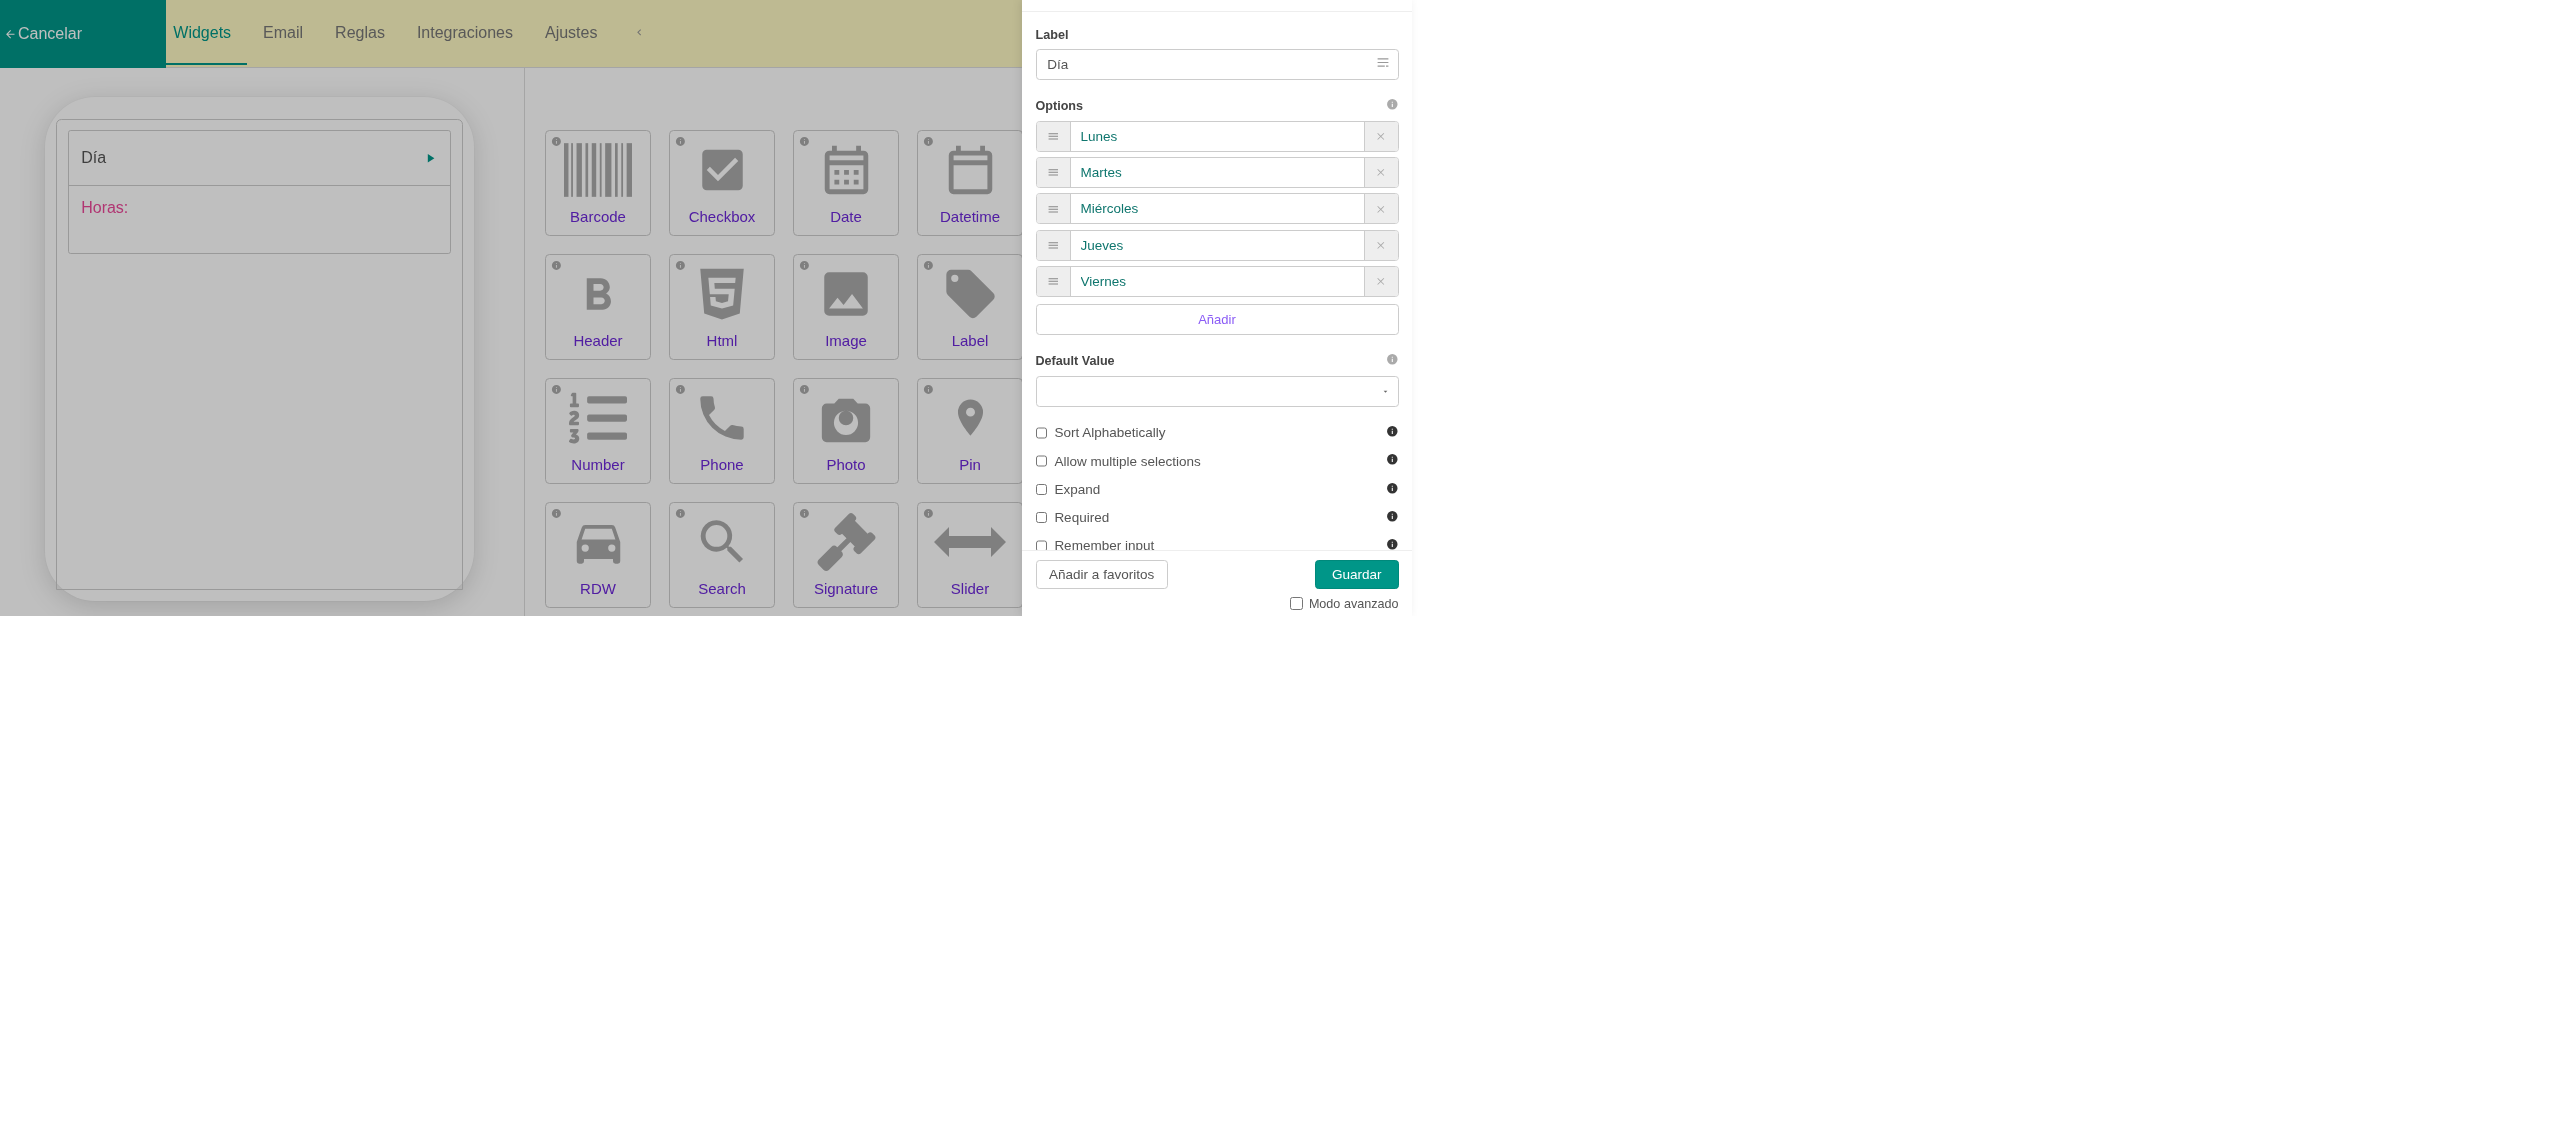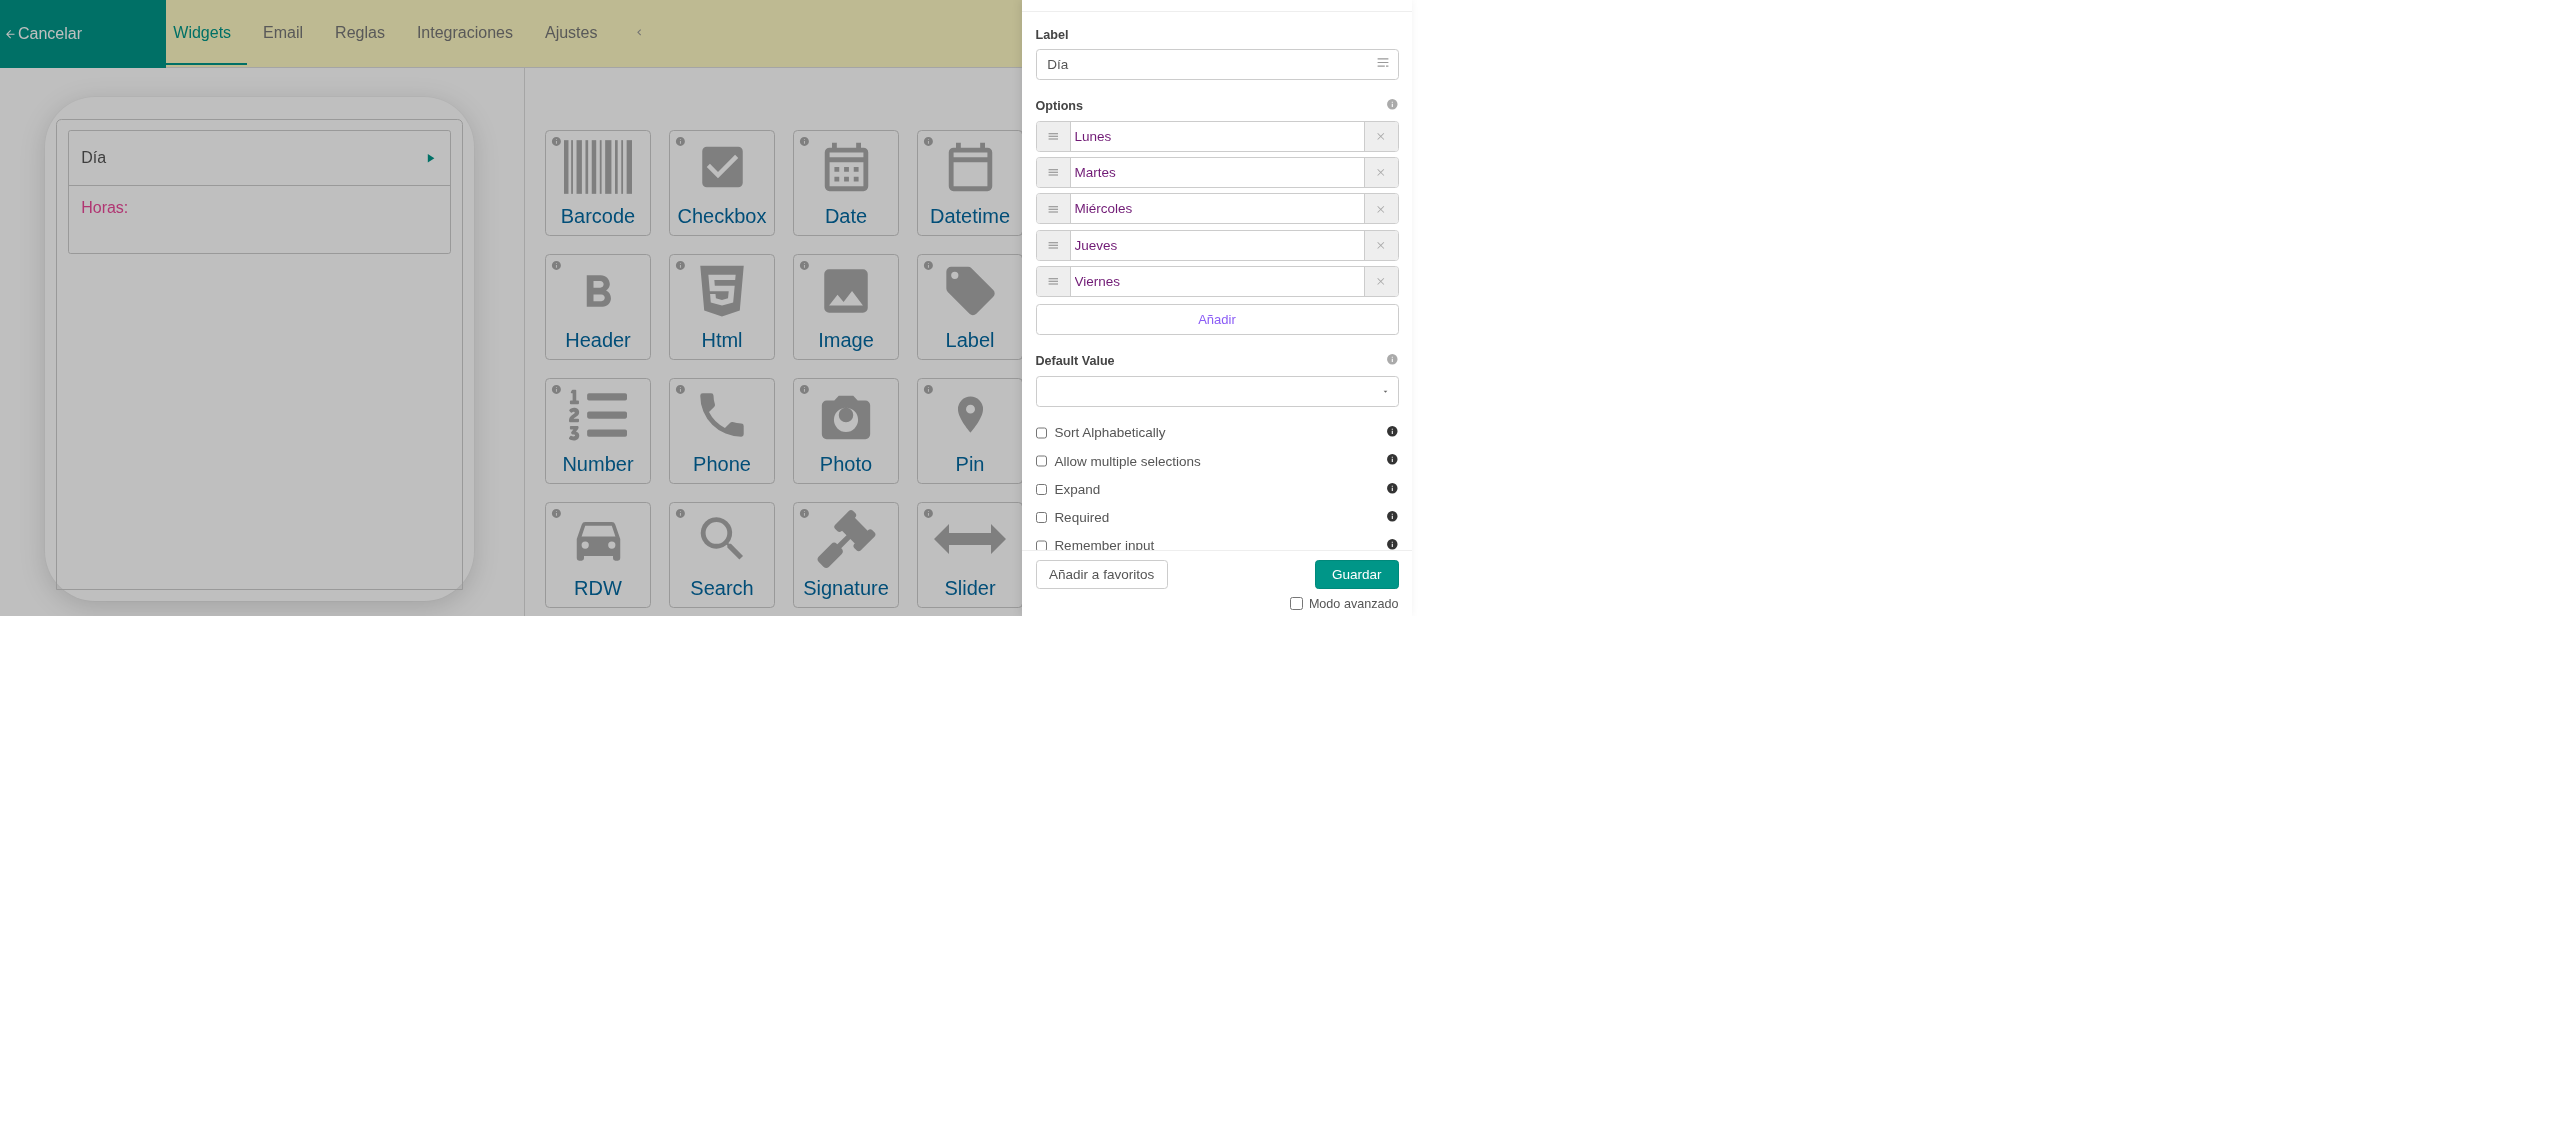--- a/index.html
+++ b/index.html
@@ -171,22 +171,22 @@
       left: 5.4px;
       color: #aaa;
     }
     .widget-cell .wicon {
       color: #aaa;
       height: 58px;
       display: flex;
       align-items: center;
     }
     .widget-cell .wlabel {
-      font-size: 20px;
-      color: #0369a1;
+      font-size: 15px;
+      color: #6d28d9;
     }
     
     .overlay {
       position: absolute;
       top: 0;
       left: 0;
       width: 1022px;
       height: 616px;
       background: rgba(0,0,0,0.25);
       z-index: 5;
@@ -259,23 +259,23 @@
       border-right: 0.9px solid #ccc;
       display: flex;
       align-items: center;
       justify-content: center;
       color: #888;
       cursor: grab;
     }
     .option-input {
       flex: 1;
       border: none;
-      padding: 0 4px;
+      padding: 0 10px;
       font-size: 13.5px;
-      color: #701a75;
+      color: #0f766e;
     }
     .remove-x {
       width: 34px;
       background: #eee;
       border-left: 0.9px solid #ccc;
       display: flex;
       align-items: center;
       justify-content: center;
       color: #aaa;
       cursor: pointer;

